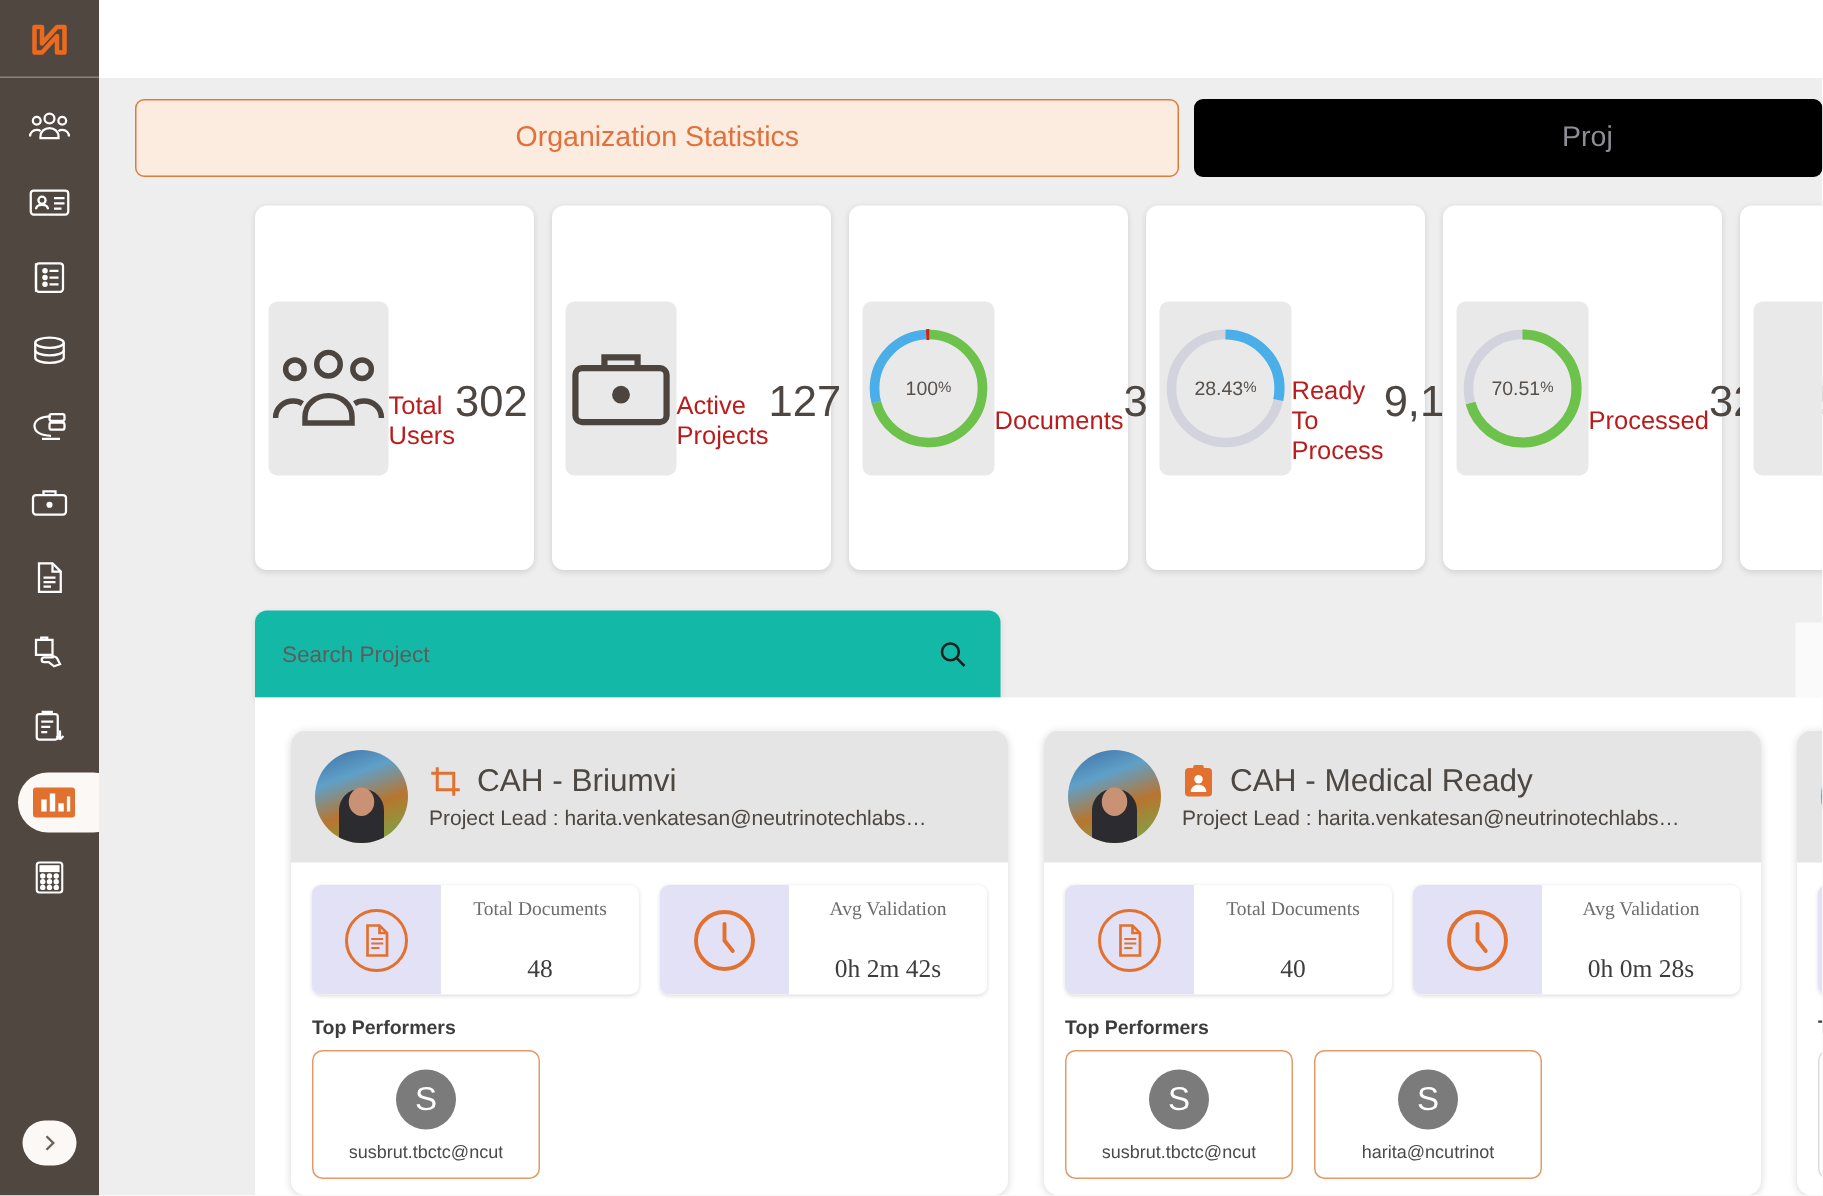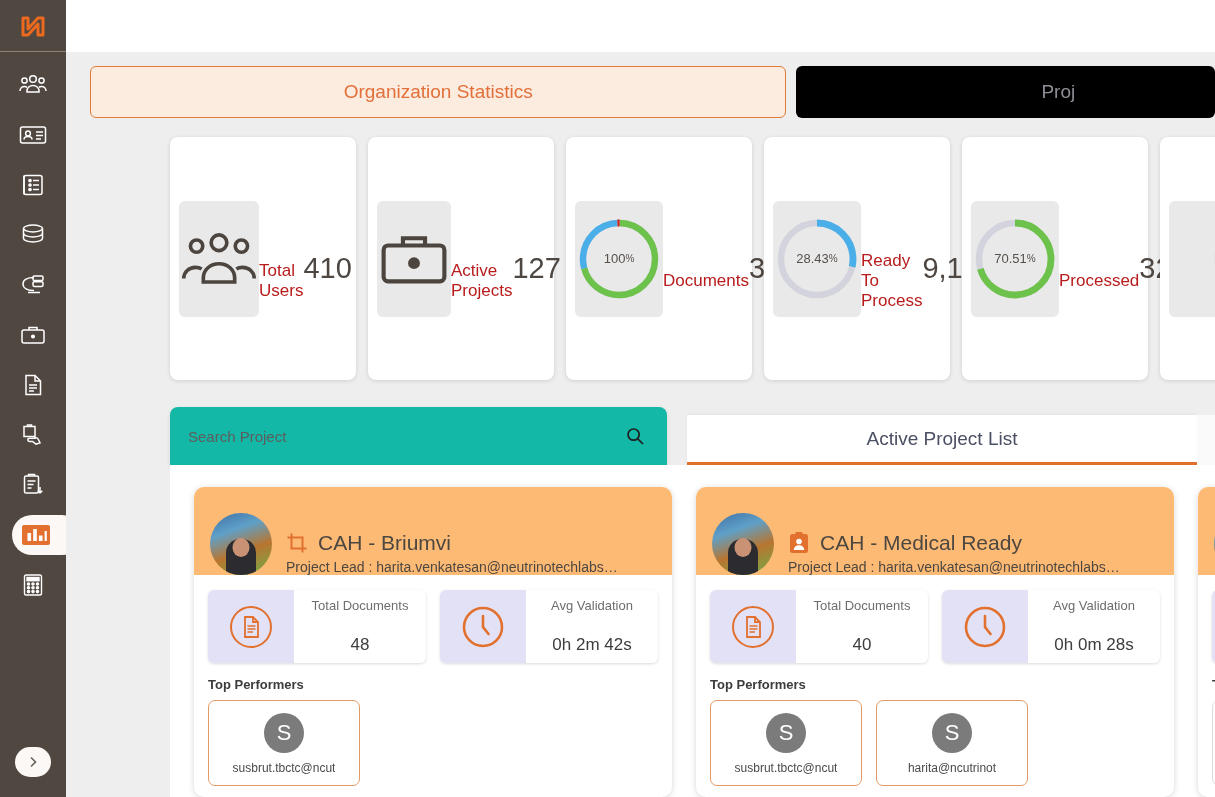--- a/index.html
+++ b/index.html
@@ -165,23 +165,23 @@
     overflow: hidden;
   }
   .proj-card {
     width: 478px; flex: 0 0 478px;
     background: #ffffff;
     border-radius: 10px;
     box-shadow: 0 1px 6px rgba(0,0,0,0.16);
     overflow: hidden;
   }
   .proj-head {
-    background: #fdba74;
+    background: #e5e5e5;
     height: 88px;
-    display: flex; align-items: flex-end;
+    display: flex; align-items: center;
     padding: 0 16px;
   }
   .avatar {
     width: 62px; height: 62px; border-radius: 50%;
     flex: 0 0 62px; overflow: hidden; position: relative;
     background: linear-gradient(160deg,#3f6fa5 0%,#5fa0c8 30%,#b8752f 60%,#6fae4a 100%);
   }
   .avatar .face {
     position: absolute; left: 50%; top: 42%; transform: translateX(-50%);
     width: 30px; height: 40px;
@@ -212,21 +212,21 @@
     box-shadow: 0 1px 3px rgba(0,0,0,0.14);
     background: #ffffff;
   }
   .metric-icon {
     width: 86px; background: #e3e1f5;
     display: flex; align-items: center; justify-content: center;
     flex: 0 0 86px;
   }
   .metric-body {
     flex: 1; display: flex; flex-direction: column;
-    align-items: center; justify-content: center;
+    align-items: center; justify-content: center; font-family: Liberation Serif, serif;
   }
   .metric-label { font-size: 13px; color: #6d6d6d; }
   .metric-value { font-size: 17px; color: #3d3d3d; margin-top: 22px; }
 
   .top-performers-label {
     font-size: 13px; font-weight: bold; color: #3c3c3c;
     padding: 14px 0 0 14px;
   }
   .performers { display: flex; gap: 14px; padding: 8px 14px 0 14px; }
   .performer {
@@ -426,21 +426,21 @@
             <svg width="80" height="56" viewBox="0 0 28 20" fill="none" stroke="#4c443e" stroke-width="1.3">
               <circle cx="14" cy="4.2" r="2.8"></circle>
                 <circle cx="6" cy="5.4" r="2.2"></circle>
                 <circle cx="22" cy="5.4" r="2.2"></circle>
               <path d="M8.4 16.8c0-3 2.5-5.1 5.6-5.1s5.6 2.1 5.6 5.1v1.4H8.4z"></path>
               <path d="M1.4 17c0-2.4 1.9-4 4.2-4 .8 0 1.6.2 2.2.6"></path>
               <path d="M26.6 17c0-2.4-1.9-4-4.2-4-.8 0-1.6.2-2.2.6"></path>
             </svg>
           </div>
           <div class="stat-label">Total Users</div>
-          <div class="stat-value">410</div>
+          <div class="stat-value">302</div>
         </div>
 
         <div class="stat-card">
           <div class="stat-visual">
             <svg width="74" height="58" viewBox="0 0 26 21" fill="none" stroke="#4c443e" stroke-width="1.5">
               <rect x="2" y="5.6" width="22" height="13" rx="1.6"></rect>
               <path d="M9 5.6V3h8v2.6"></path>
               <circle cx="13" cy="12" r="1.4" fill="#4c443e"></circle>
             </svg>
           </div>
@@ -522,23 +522,20 @@
 
         <div class="lower-head">
           <div class="search-box">
             <input type="text" placeholder="Search Project" style="">
             <svg width="20" height="20" viewBox="0 0 20 20" fill="none" stroke="#1f1f1f" stroke-width="1.7">
               <circle cx="8.6" cy="8.6" r="5.6"></circle>
                 <path d="M12.8 12.8L18 18"></path>
             </svg>
           </div>
 
-          <div class="list-tab">
-            <span>Active Project List</span>
-          </div>
           <div class="list-tab-bg"></div>
         </div>
 
         <div class="cards-area">
 
           <div class="proj-card">
             <div class="proj-head">
               <div class="avatar">
                 <div class="face"></div>
                   <div class="skin"></div>

